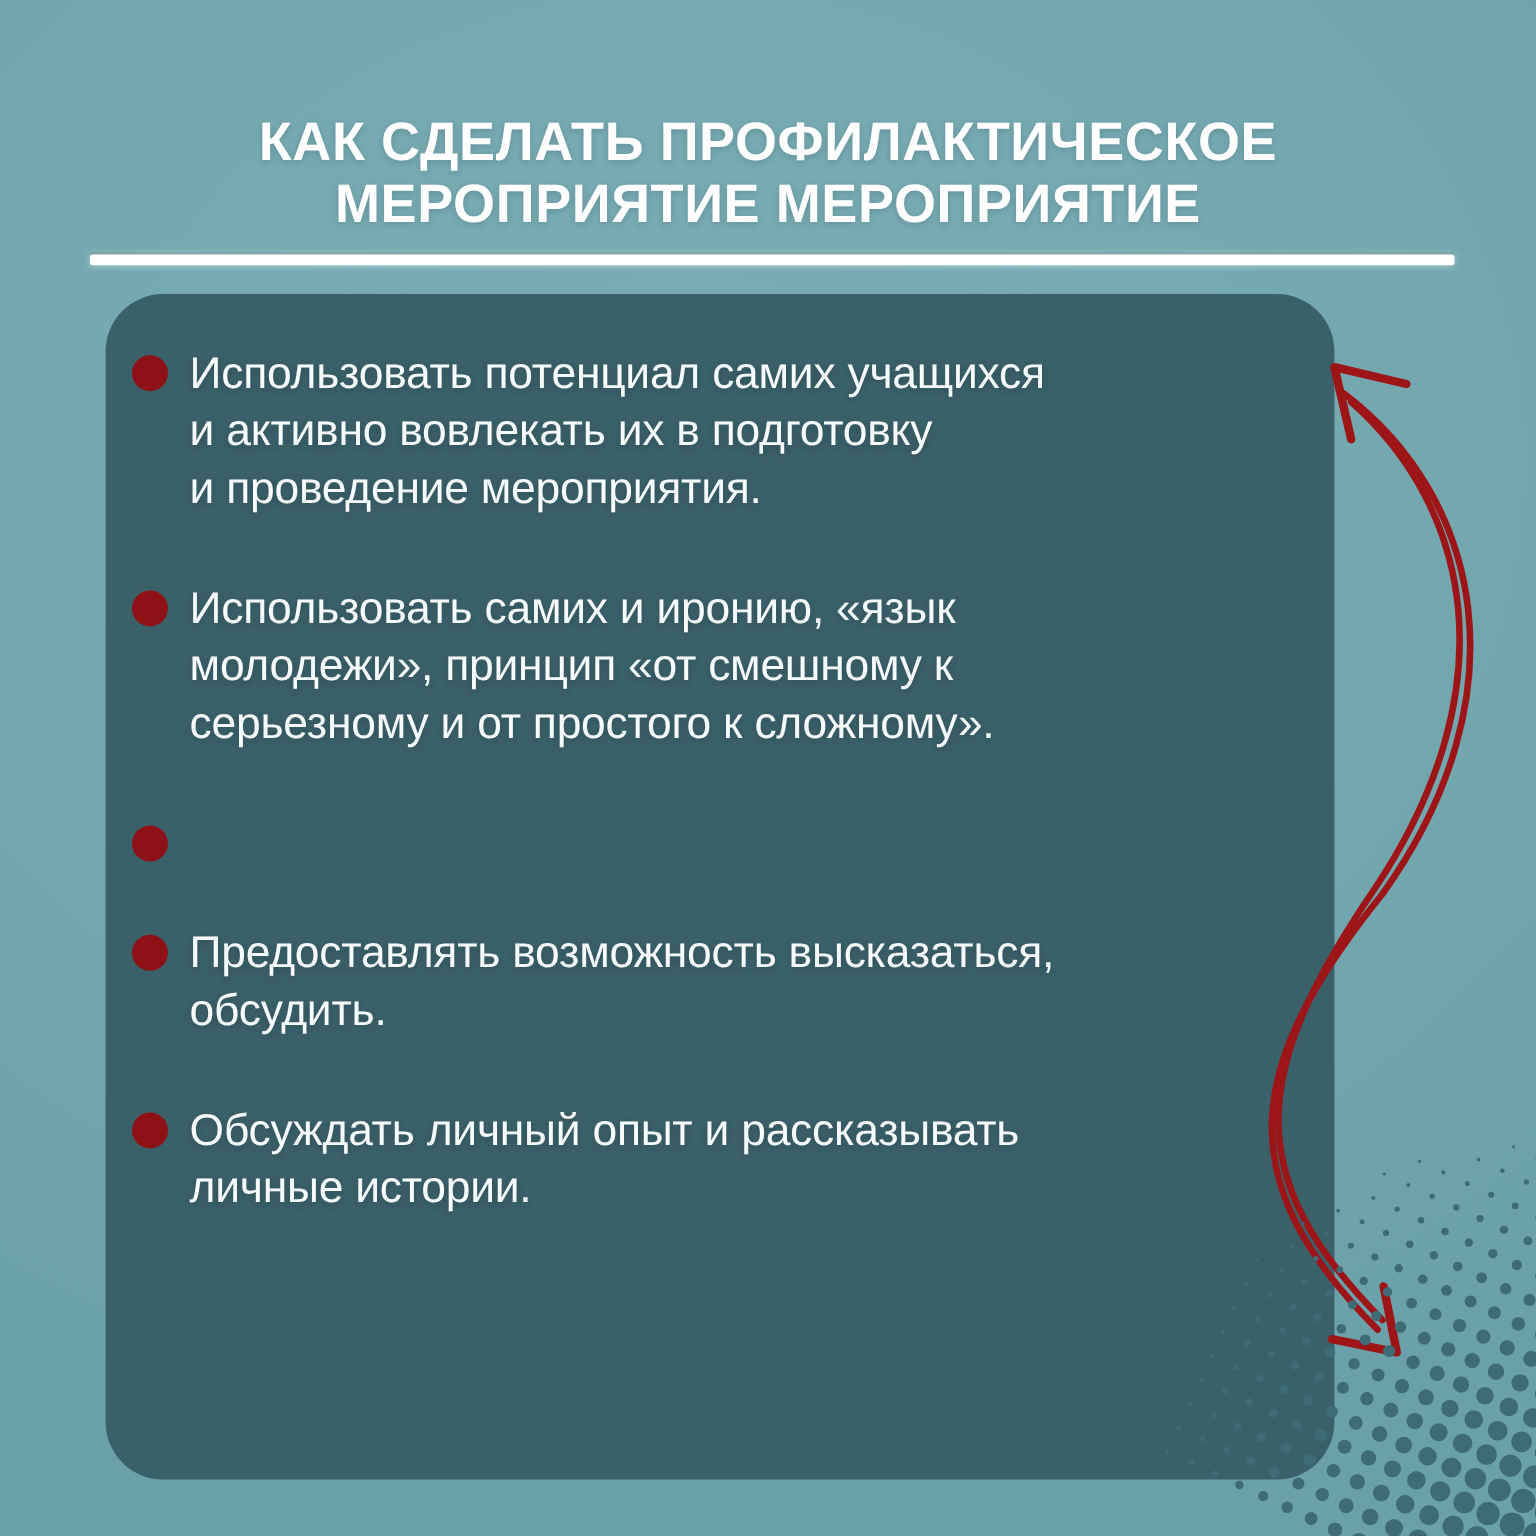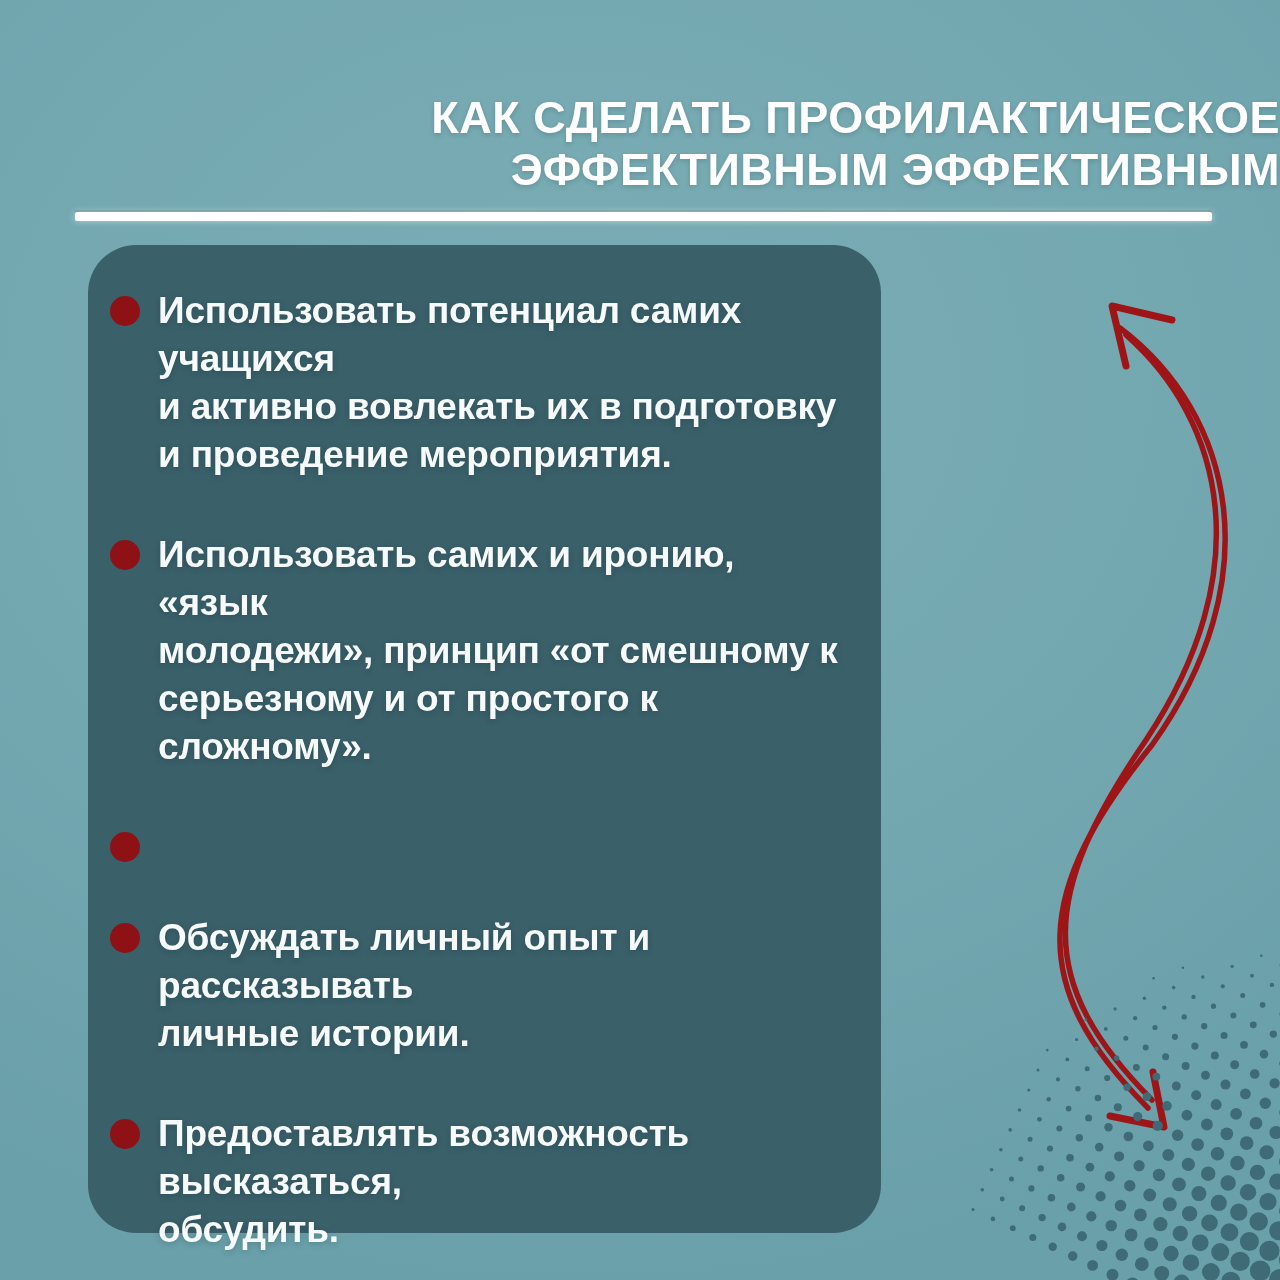--- a/index.html
+++ b/index.html
@@ -18,35 +18,34 @@
     font-family:"Liberation Sans","DejaVu Sans",sans-serif;
     background:var(--bg);
   }
   .page{
     position:relative;width:1280px;height:1280px;overflow:hidden;
     background:radial-gradient(ellipse 1100px 900px at 45% 30%, #7aacb4 0%, var(--bg) 55%, #6aa0aa 100%);
   }
   
   .title-block{
     position:absolute;top:92px;left:0;width:1280px;
-    text-align:right;color:var(--title);
+    text-align:center;color:var(--title);
     font-weight:700;font-size:45px;line-height:52px;letter-spacing:.5px;
     text-shadow:0 2px 5px rgba(15,40,45,.18);
   }
   .title-underline{
     position:absolute;left:75px;top:212px;width:1137px;height:9px;
     background:var(--underline);border-radius:2px;
     box-shadow:0 0 6px rgba(255,255,255,.55), 0 -2px 0 rgba(40,70,75,.25);
   }
   
   .card{
-    position:absolute;left:88px;top:245px;width:793px;height:988px;
+    position:absolute;left:88px;top:245px;width:1024px;height:988px;
     background:var(--card);border-radius:48px;
     padding:42px 30px 0 22px;
-    font-weight:bold;
   }
   .tips{
     list-style:none;display:flex;flex-direction:column;gap:52px;
   }
   .tips li{
     display:flex;align-items:flex-start;
   }
   .dot{
     flex:0 0 auto;width:30px;height:30px;border-radius:50%;
     background:var(--bullet);margin:9px 18px 0 0;
@@ -68,21 +67,21 @@
     position:absolute;left:940px;top:940px;width:340px;height:340px;
   }
 </style>
 </head>
 <body>
 
 <div class="page">
 
   <header class="title-block">
     <div>КАК СДЕЛАТЬ ПРОФИЛАКТИЧЕСКОЕ</div>
-    <div>ЭФФЕКТИВНЫМ ЭФФЕКТИВНЫМ</div>
+    <div>МЕРОПРИЯТИЕ МЕРОПРИЯТИЕ</div>
   </header>
 
   <div class="title-underline"></div>
 
   <section class="card">
     <ul class="tips">
       <li>
         <span class="dot"></span>
         <span class="txt">Использовать потенциал самих учащихся
 и активно вовлекать их в подготовку
@@ -92,27 +91,27 @@
         <span class="dot"></span>
         <span class="txt">Использовать самих и иронию, «язык
 молодежи», принцип «от смешному к
 серьезному и от простого к сложному».</span>
       </li>
       <li>
         <span class="dot"></span>
       </li>
       <li>
         <span class="dot"></span>
+        <span class="txt">Предоставлять возможность высказаться,
+обсудить.</span>
+      </li>
+      <li>
+        <span class="dot"></span>
         <span class="txt">Обсуждать личный опыт и рассказывать
 личные истории.</span>
-      </li>
-      <li>
-        <span class="dot"></span>
-        <span class="txt">Предоставлять возможность высказаться,
-обсудить.</span>
       </li>
     </ul>
   </section>
 
   <svg class="arrow" viewBox="0 0 230 870" aria-hidden="true">
     <path class="a1" d="M 90 48 C 205 135, 240 300, 122 465 C 5 610, -5 705, 118 828"></path>
     <path class="a1" d="M 96 55 C 195 142, 228 292, 116 460 C 10 615, 5 702, 122 820"></path>
     <path class="a2" d="M 142 40 L 82 26 L 96 86"></path>
     <path class="a2" d="M 123 792 L 134 847 L 80 836"></path>
   </svg>

